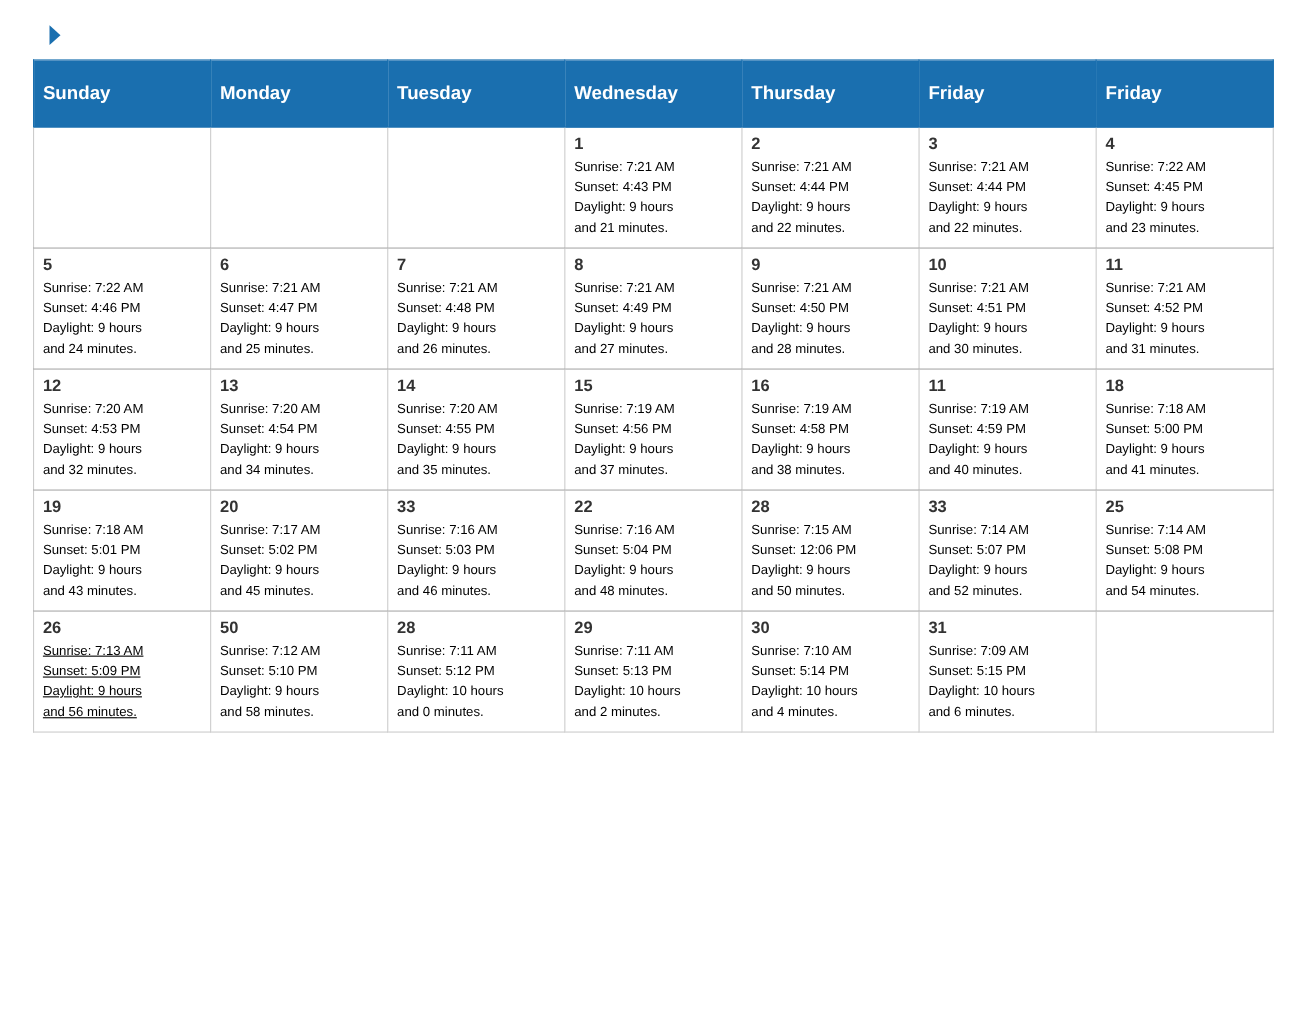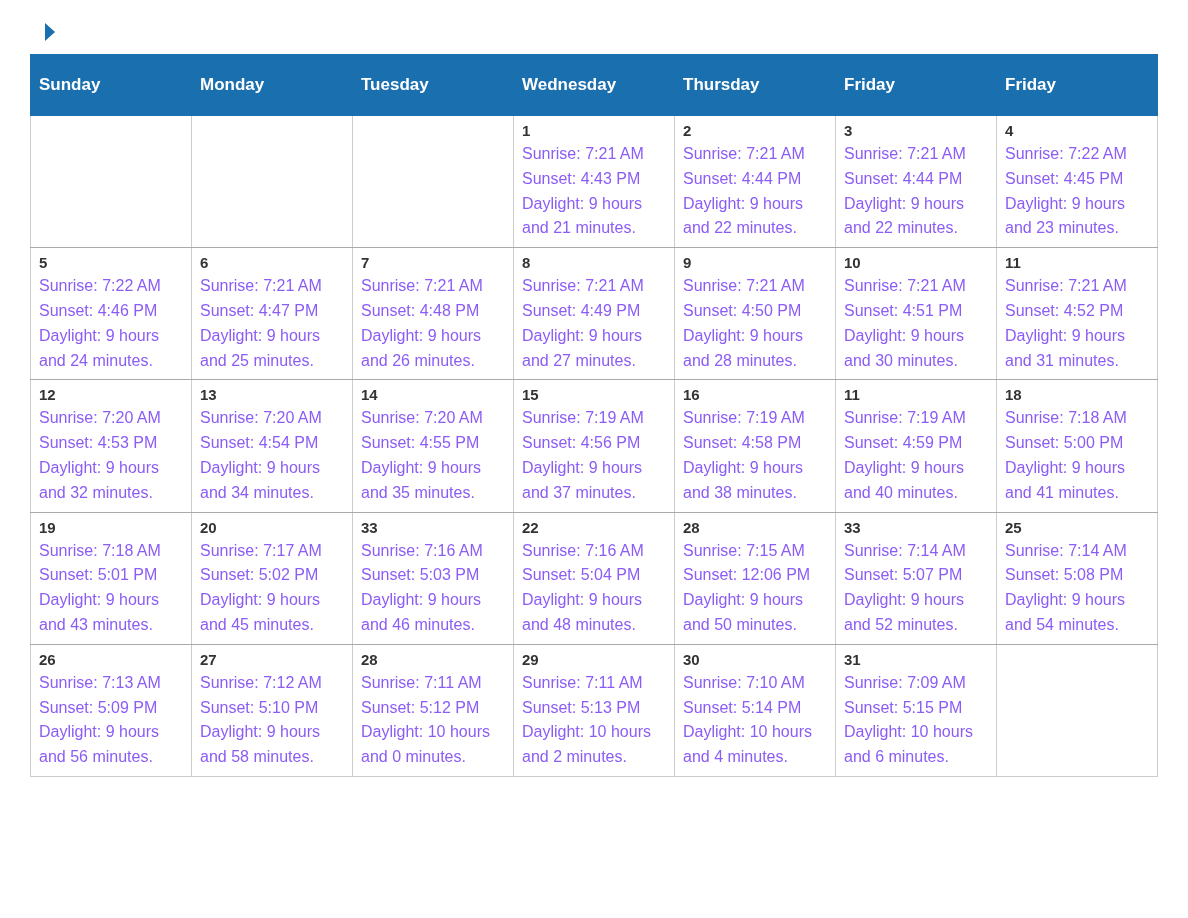--- a/index.html
+++ b/index.html
@@ -57,23 +57,23 @@
     .calendar-table tbody tr td.empty {
       background: #fff;
     }
     .day-number {
       font-size: 15px;
       font-weight: bold;
       display: block;
       margin-bottom: 3px;
     }
     .day-info {
-      font-size: 16px;
+      font-size: 12px;
       line-height: 1.55;
-      color: #8b5cf6;
+      color: #000000;
     }
     
     .calendar-table tbody tr:not(:last-child) td {
       border-bottom: 1px solid #aaa;
     }
     .calendar-table tbody tr td:first-child {
       border-left: 1px solid #ccc;
     }
   </style>
 </head>
@@ -291,27 +291,27 @@
           <span class="day-number">25</span>
           <div class="day-info" style="white-space: pre-line;">Sunrise: 7:14 AM
 Sunset: 5:08 PM
 Daylight: 9 hours
 and 54 minutes.</div>
         </td>
       </tr>
       <tr>
         <td>
           <span class="day-number">26</span>
-          <div class="day-info" style="white-space: pre-line;">Sunrise: 7:13 AM
+          <div class="day-info" style="white-space: pre-line; text-decoration: underline;">Sunrise: 7:13 AM
 Sunset: 5:09 PM
 Daylight: 9 hours
 and 56 minutes.</div>
         </td>
         <td>
-          <span class="day-number">27</span>
+          <span class="day-number">50</span>
           <div class="day-info" style="white-space: pre-line;">Sunrise: 7:12 AM
 Sunset: 5:10 PM
 Daylight: 9 hours
 and 58 minutes.</div>
         </td>
         <td>
           <span class="day-number">28</span>
           <div class="day-info" style="white-space: pre-line;">Sunrise: 7:11 AM
 Sunset: 5:12 PM
 Daylight: 10 hours

